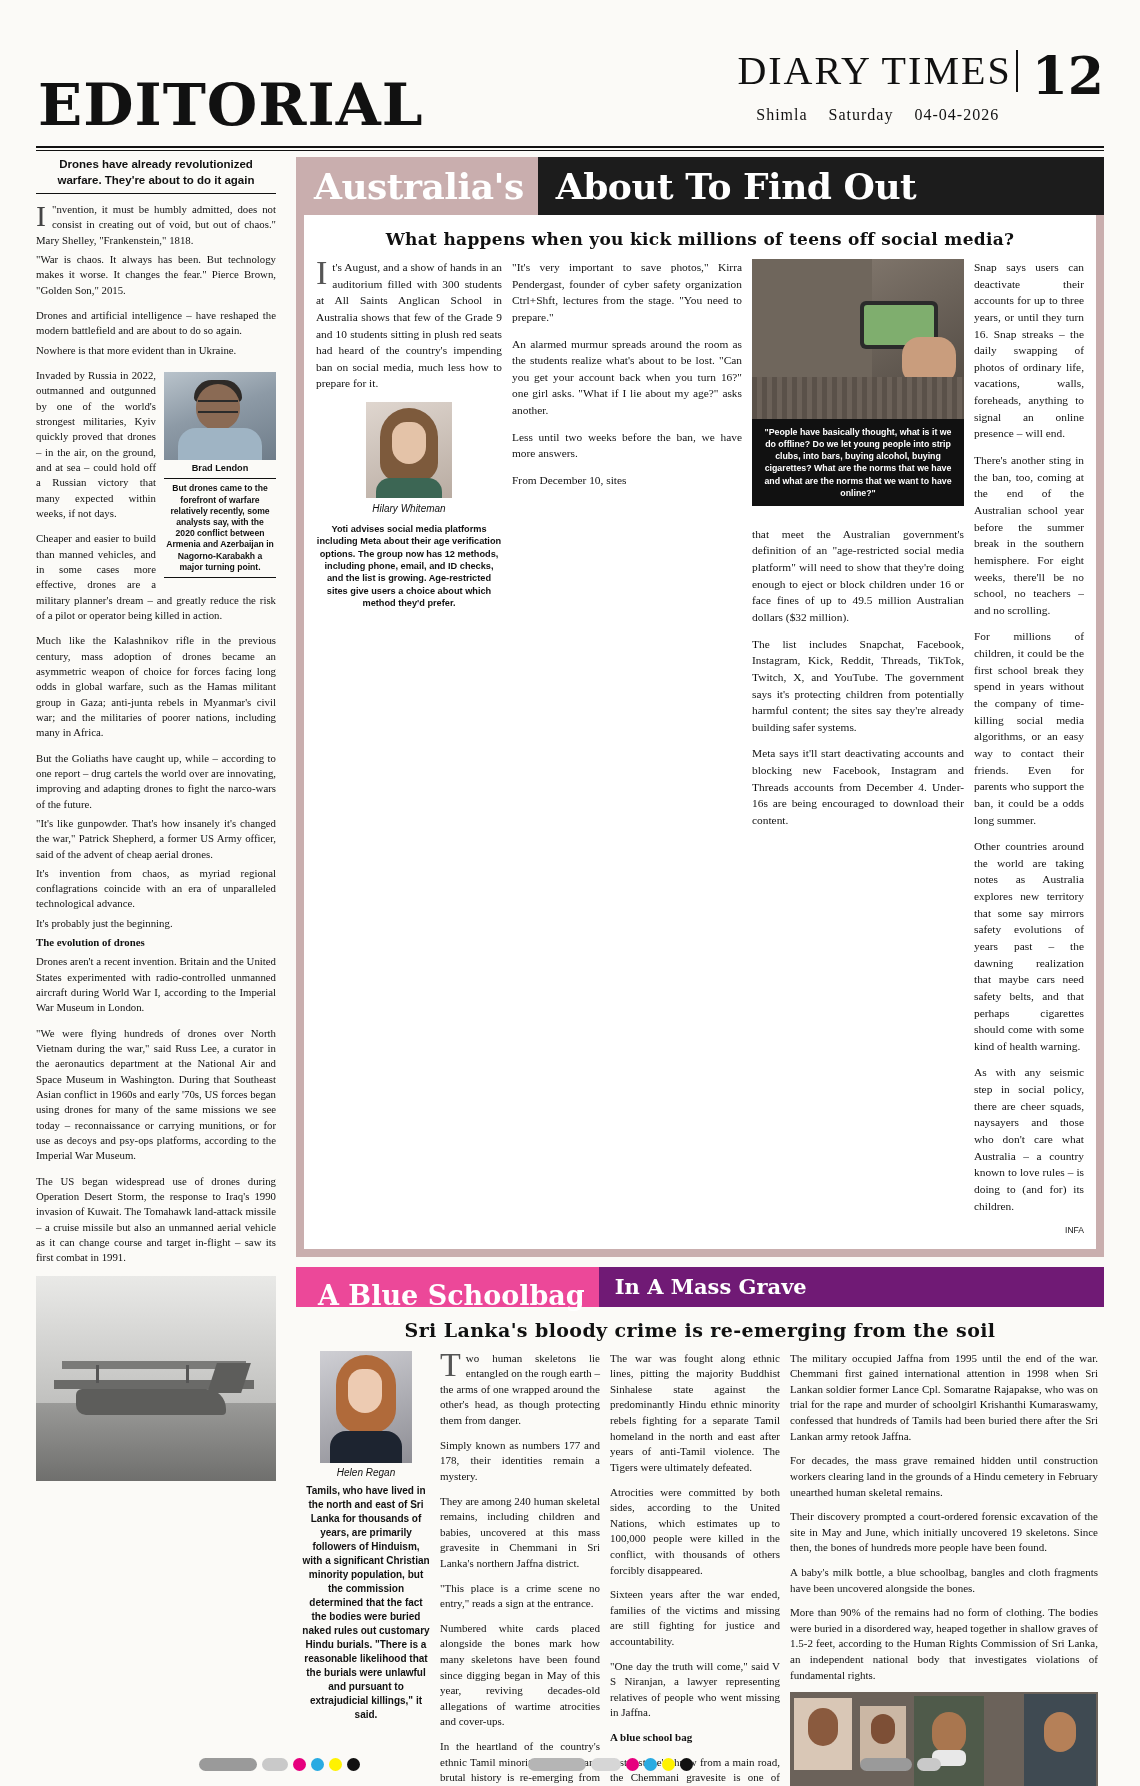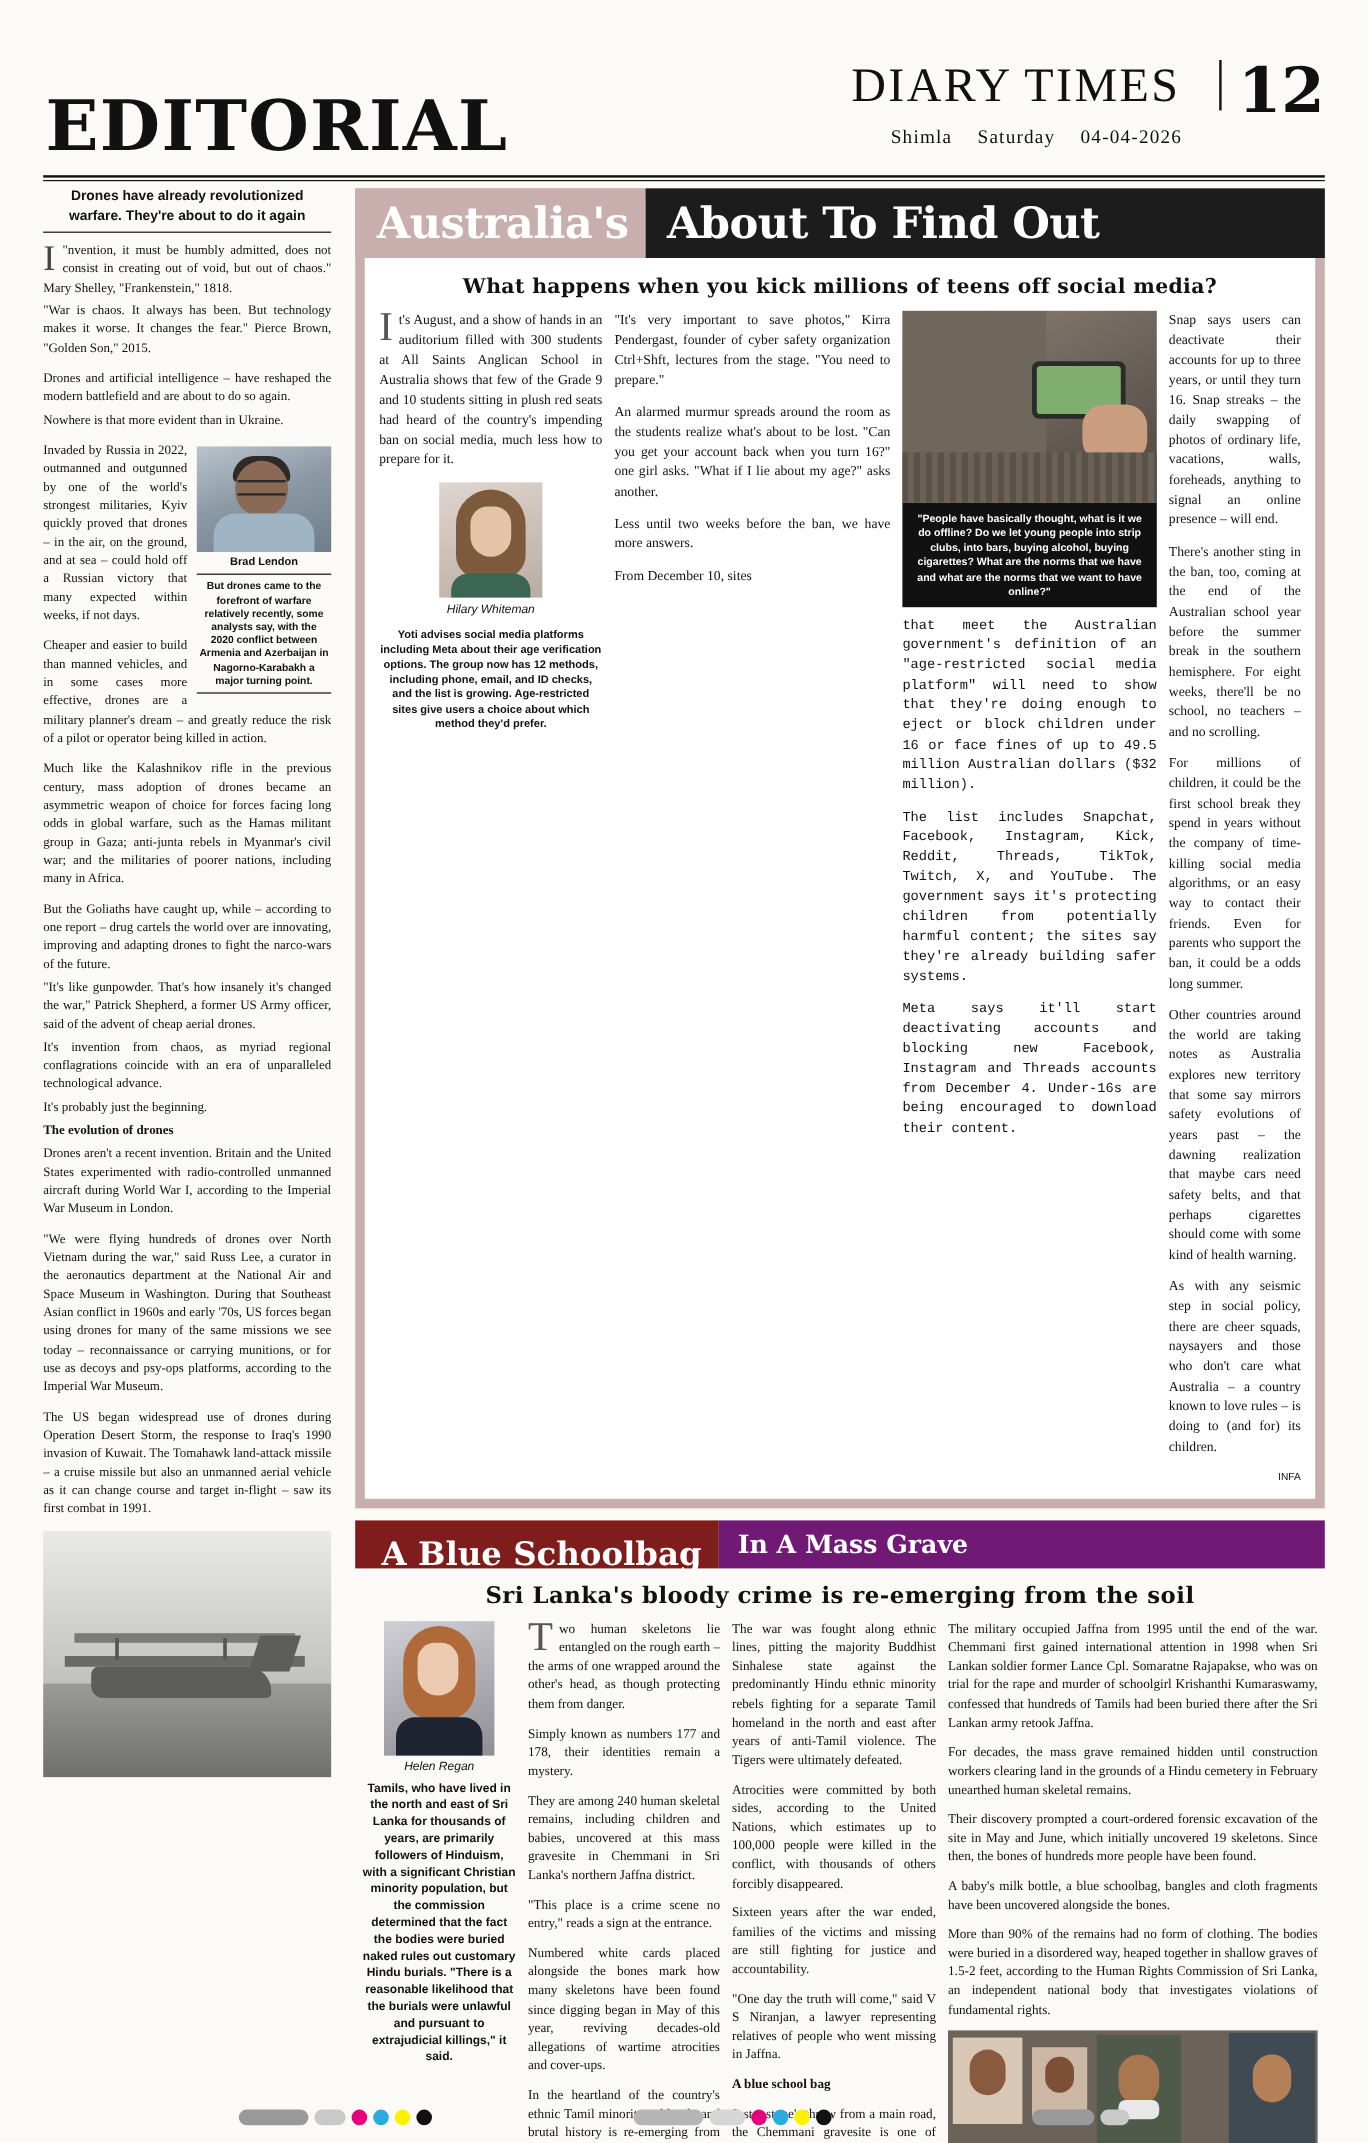--- a/index.html
+++ b/index.html
@@ -26,21 +26,21 @@
   .masthead-right{
     position:absolute;right:0;top:22px;
     text-align:center;
   }
   .paper-name{
     font-family:"Liberation Serif", serif;
     font-size:40px;
     letter-spacing:2px;
     line-height:1.05;
     display:inline-block;
-    padding-right:32px;
+    padding-right:4px;
     border-right:2px solid #111;
   }
   .pageno{
     display:inline-block;
     font-family:"DejaVu Serif", serif;
     font-weight:700;
     font-size:52px;
     vertical-align:top;
     padding-left:14px;
     line-height:1;
@@ -171,21 +171,21 @@
   .teen-photo .hand{position:absolute;left:150px;top:78px;width:54px;height:48px;background:#c99d7d;border-radius:18px;}
   .teen-photo .knit{position:absolute;left:0;bottom:0;width:100%;height:42px;background:repeating-linear-gradient(90deg,#5a5149 0 5px,#6b6158 5px 10px);}
   .quotebox{
     background:#111;color:#fff;font-family:"Liberation Sans",sans-serif;font-weight:700;
     font-size:8.8px;line-height:1.38;text-align:center;padding:7px 8px;margin-top:0;
   }
 
   
   .story2{margin-top:10px;}
   .banner2{display:flex;align-items:stretch;height:40px;}
-  .banner2 .b1{background:#7f1d1d;color:#fff;font-family:"DejaVu Serif",serif;font-weight:700;font-size:27px;
+  .banner2 .b1{background:#ec4899;color:#fff;font-family:"DejaVu Serif",serif;font-weight:700;font-size:27px;
     display:flex;align-items:center;padding:18px 14px 0 22px;}
   .banner2 .b2{background:#701a75;color:#fff;font-family:"DejaVu Serif",serif;font-weight:700;font-size:21px;
     display:flex;align-items:center;padding:0 16px;flex:1;}
   .subhead2{
     font-family:"DejaVu Serif", serif;font-weight:700;font-size:19px;text-align:center;
     padding:12px 0 10px 0;letter-spacing:0.4px;
   }
   .s2-body{display:flex;gap:10px;padding:0 6px;}
   .s2-c1{width:128px;flex:0 0 128px;}
   .s2-c2{width:160px;flex:0 0 160px;}
@@ -323,21 +323,21 @@
             <div style="display:flex;gap:10px;">
               <div style="width:212px;flex:0 0 212px;">
                 <div class="teen-photo">
                   <div class="arm"></div>
                     <div class="phone"></div>
                     <div class="screen"></div>
                     <div class="hand"></div>
                     <div class="knit"></div>
                 </div>
                 <div class="quotebox">"People have basically thought, what is it we do offline? Do we let young people into strip clubs, into bars, buying alcohol, buying cigarettes? What are the norms that we have and what are the norms that we want to have online?"</div>
-                <div style="margin-top:8px;font-family:Liberation Mono, monospace;">
+                <div style="margin-top:20px;">
                   <p>that meet the Australian government's definition of an "age-restricted social media platform" will need to show that they're doing enough to eject or block children under 16 or face fines of up to 49.5 million Australian dollars ($32 million).</p>
                   <p>The list includes Snapchat, Facebook, Instagram, Kick, Reddit, Threads, TikTok, Twitch, X, and YouTube. The government says it's protecting children from potentially harmful content; the sites say they're already building safer systems.</p>
                   <p>Meta says it'll start deactivating accounts and blocking new Facebook, Instagram and Threads accounts from December 4. Under-16s are being encouraged to download their content.</p>
                 </div>
               </div>
               <div style="flex:1;">
                 <p>Snap says users can deactivate their accounts for up to three years, or until they turn 16. Snap streaks – the daily swapping of photos of ordinary life, vacations, walls, foreheads, anything to signal an online presence – will end.</p>
                 <p>There's another sting in the ban, too, coming at the end of the Australian school year before the summer break in the southern hemisphere. For eight weeks, there'll be no school, no teachers – and no scrolling.</p>
                 <p>For millions of children, it could be the first school break they spend in years without the company of time-killing social media algorithms, or an easy way to contact their friends. Even for parents who support the ban, it could be a odds long summer.</p>
                 <p>Other countries around the world are taking notes as Australia explores new territory that some say mirrors safety evolutions of years past – the dawning realization that maybe cars need safety belts, and that perhaps cigarettes should come with some kind of health warning.</p>

